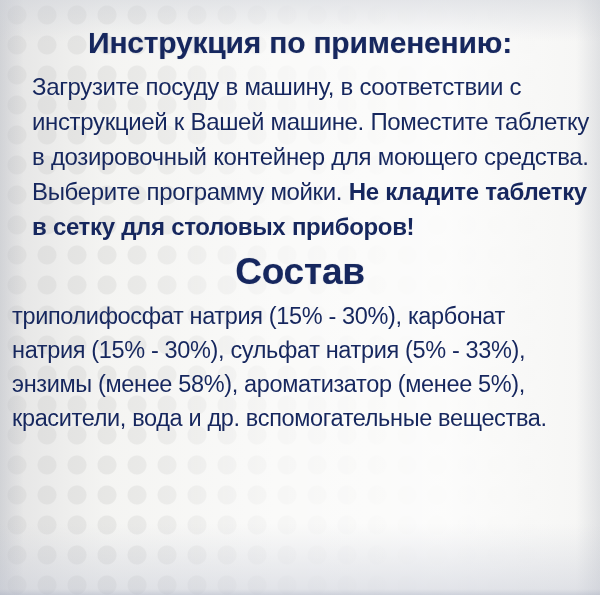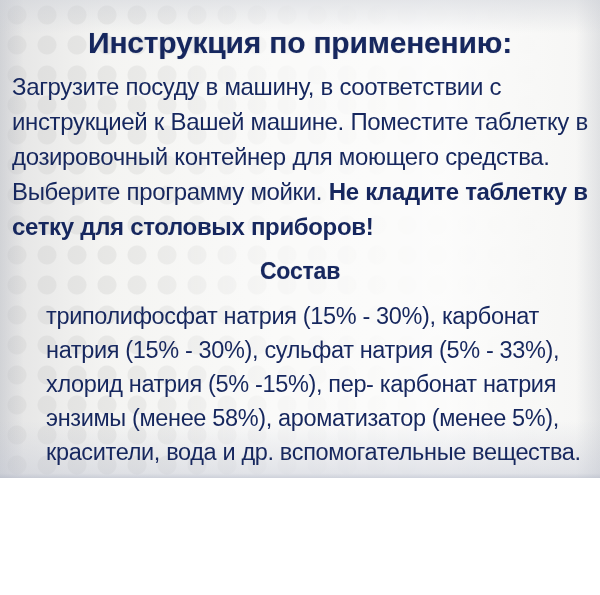--- a/index.html
+++ b/index.html
@@ -3,21 +3,21 @@
 <meta charset="utf-8">
 <style>
   html, body {
     margin: 0;
     padding: 0;
     background: #ffffff;
   }
   #page {
     position: relative;
     width: 600px;
-    height: 478px;
+    height: 595px;
     overflow: hidden;
     background-color: #f4f4f2;
     font-family: "Liberation Sans", "DejaVu Sans", sans-serif;
     color: #16275e;
   }
 
   
   .bg-dots {
     position: absolute;
     inset: 0;
@@ -54,46 +54,46 @@
     text-align: center;
     letter-spacing: -0.2px;
     text-shadow: 0 0 1px rgba(22,39,94,0.35);
   }
   #title-instruction {
     font-size: 30px;
     line-height: 34px;
     padding-top: 26px;
   }
   #title-composition {
-    font-size: 23px;
+    font-size: 37px;
     line-height: 33px;
     padding-top: 11px;
     padding-bottom: 4px;
   }
 
   .body-block {
     font-size: 24px;
     line-height: 35px;
     padding: 9px 8px 0 12px;
     letter-spacing: -0.35px;
     word-spacing: 0.2px;
+    margin-left: 20px;
   }
   .body-block .strong {
     font-weight: bold;
   }
 
   #ingredients-block {
     font-size: 23.5px;
     line-height: 34px;
     padding: 7px 4px 0 12px;
     letter-spacing: -0.35px;
   }
   .ing-line {
     white-space: nowrap;
-    margin-left: 34px;
   }
 </style>
 </head>
 <body>
 
 <div id="page">
 
   <div class="bg-dots"></div>
   <div class="bg-sheen"></div>
   <div class="bg-vignette"></div>
@@ -102,19 +102,18 @@
 
     <div class="heading" id="title-instruction">Инструкция по применению:</div>
 
     <div class="body-block"><span>Загрузите посуду в машину, в соответствии с инструкцией к Вашей машине. Поместите таблетку в дозировочный контейнер для моющего средства. Выберите программу мойки. </span><span class="strong">Не кладите таблетку в сетку для столовых приборов!</span></div>
 
     <div class="heading" id="title-composition">Состав</div>
 
     <div id="ingredients-block">
       <div class="ing-line">триполифосфат натрия (15% - 30%), карбонат</div>
       <div class="ing-line">натрия (15% - 30%), сульфат натрия (5% - 33%),</div>
-      <div class="ing-line">хлорид натрия (5% -15%), пер- карбонат натрия</div>
       <div class="ing-line">энзимы (менее 58%), ароматизатор (менее 5%),</div>
       <div class="ing-line">красители, вода и др. вспомогательные вещества.</div>
     </div>
 
   </div>
 </div>
 
 </body></html>

